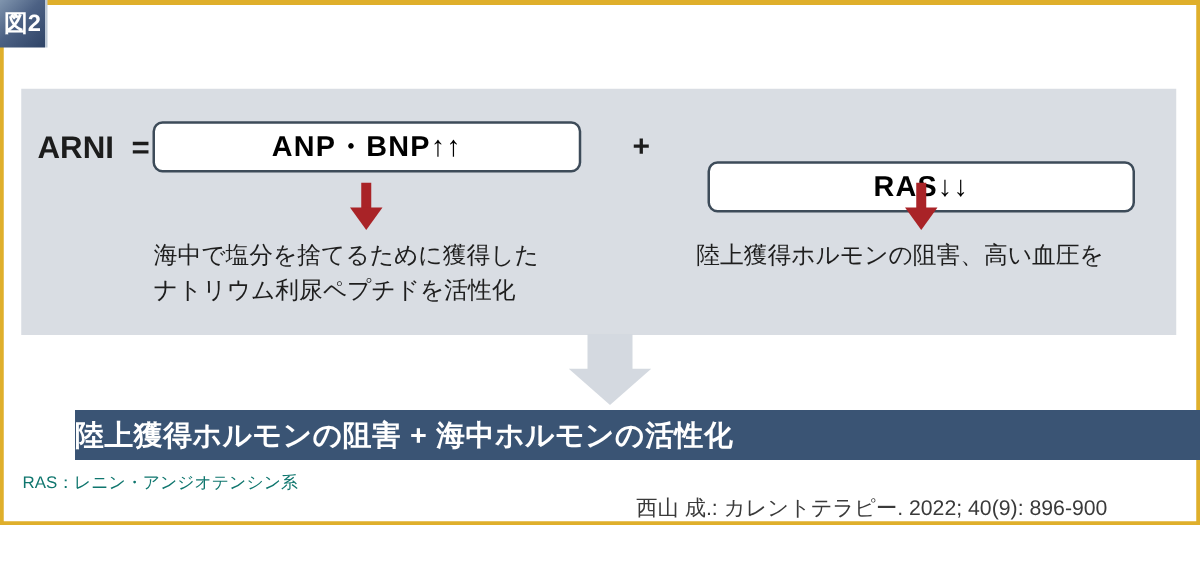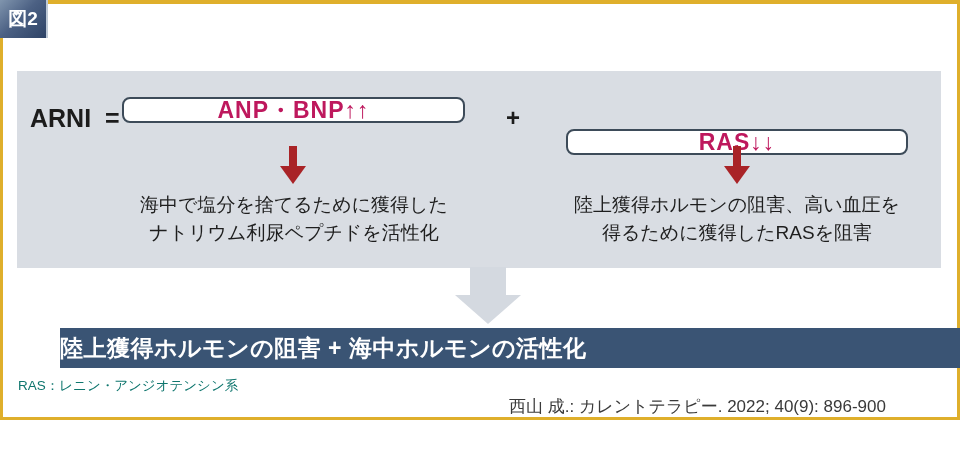--- a/index.html
+++ b/index.html
@@ -9,54 +9,54 @@
   }
   
   .title-bar{position:absolute;left:0;top:0;width:960px;height:33px;background:#000;}
   .title-text{
     position:absolute;left:60px;top:0;height:33px;line-height:33px;
     font-size:21px;font-weight:bold;letter-spacing:1px;
     color:#17130a;-webkit-text-stroke:1.6px #a68d2e;paint-order:stroke fill;
     text-shadow:0 0 1px #8a7525;white-space:nowrap;
   }
   .fig-label{
-    position:absolute;left:0;top:0;width:48px;height:38px;z-index:3;
+    position:absolute;left:0;top:0;width:38px;height:38px;z-index:3;
     background:linear-gradient(135deg,#8095ae 0%,#4c6184 45%,#2e4366 100%);
     border-right:2px solid #bec9d6;box-sizing:border-box;
     display:flex;align-items:center;justify-content:center;
     color:#fff;font-size:19px;font-weight:bold;
   }
   
   .frame{
     position:absolute;left:0;top:33;width:960px;height:420px;box-sizing:border-box;
     background:#fff;border:3px solid #DFAF2B;border-top-width:4px;
   }
   
   .panel{position:absolute;left:17px;top:71px;width:924px;height:197px;background:#D9DDE3;}
   .arni-label{
     position:absolute;left:30px;top:99px;height:38px;display:flex;align-items:center;gap:14px;
     font-size:25px;font-weight:bold;color:#1c1c1c;
   }
   .wbox{
-    position:absolute;height:26px;box-sizing:border-box;background:#fff;
+    position:absolute;height:41px;box-sizing:border-box;background:#fff;
     border:2px solid #3d4b59;border-radius:8px;
     display:flex;align-items:center;justify-content:center;
-    font-size:23px;font-weight:bold;color:#be185d;letter-spacing:1px;
+    font-size:23px;font-weight:bold;color:#000000;letter-spacing:1px;
   }
   .box-left{left:122px;top:97px;width:343px;}
   .box-right{left:566px;top:97px;width:342px;margin-top:32px;}
   .plus-sign{
     position:absolute;left:498px;top:97px;width:30px;height:41px;
     display:flex;align-items:center;justify-content:center;
     font-size:24px;font-weight:bold;color:#1c1c1c;
   }
   .arrow-red{position:absolute;width:28px;height:38px;}
   .arrow-red.l{left:279px;top:146px;}
   .arrow-red.r{left:723px;top:146px;}
-  .desc{position:absolute;text-align:center;font-size:19px;line-height:28px;color:#1e1e1e;white-space:nowrap;}
+  .desc{position:absolute;font-size:19px;line-height:28px;color:#1e1e1e;white-space:nowrap;}
   .desc-left{left:123px;top:191px;width:342px;}
   .desc-right{left:557px;top:191px;width:360px;}
   
   .big-arrow{position:absolute;left:455px;top:267px;width:66px;height:57px;}
   
   .banner{
     position:absolute;left:19px;top:328px;width:922px;height:40px;background:#3A5474;
     display:flex;align-items:center;justify-content:space-between;gap:8px;color:#fff;white-space:nowrap;margin-left:41px;
   }
   .banner-main{font-size:23px;font-weight:bold;letter-spacing:.5px;}
@@ -102,21 +102,20 @@
         <polygon points="1,20 27,20 14,38" fill="#A92327"></polygon>
       </svg>
   </div>
 
   <div class="desc desc-left">
     <div>海中で塩分を捨てるために獲得した</div>
     <div>ナトリウム利尿ペプチドを活性化</div>
   </div>
   <div class="desc desc-right">
     <div>陸上獲得ホルモンの阻害、高い血圧を</div>
-    <div>得るために獲得したRASを阻害</div>
   </div>
 
   <div class="big-arrow">
     <svg width="66" height="57" viewBox="0 0 66 57">
         <rect x="15" y="0" width="36" height="29" fill="#D4D9E0"></rect>
         <polygon points="0,28 66,28 33,57" fill="#D4D9E0"></polygon>
       </svg>
   </div>
 
   <div class="banner">

